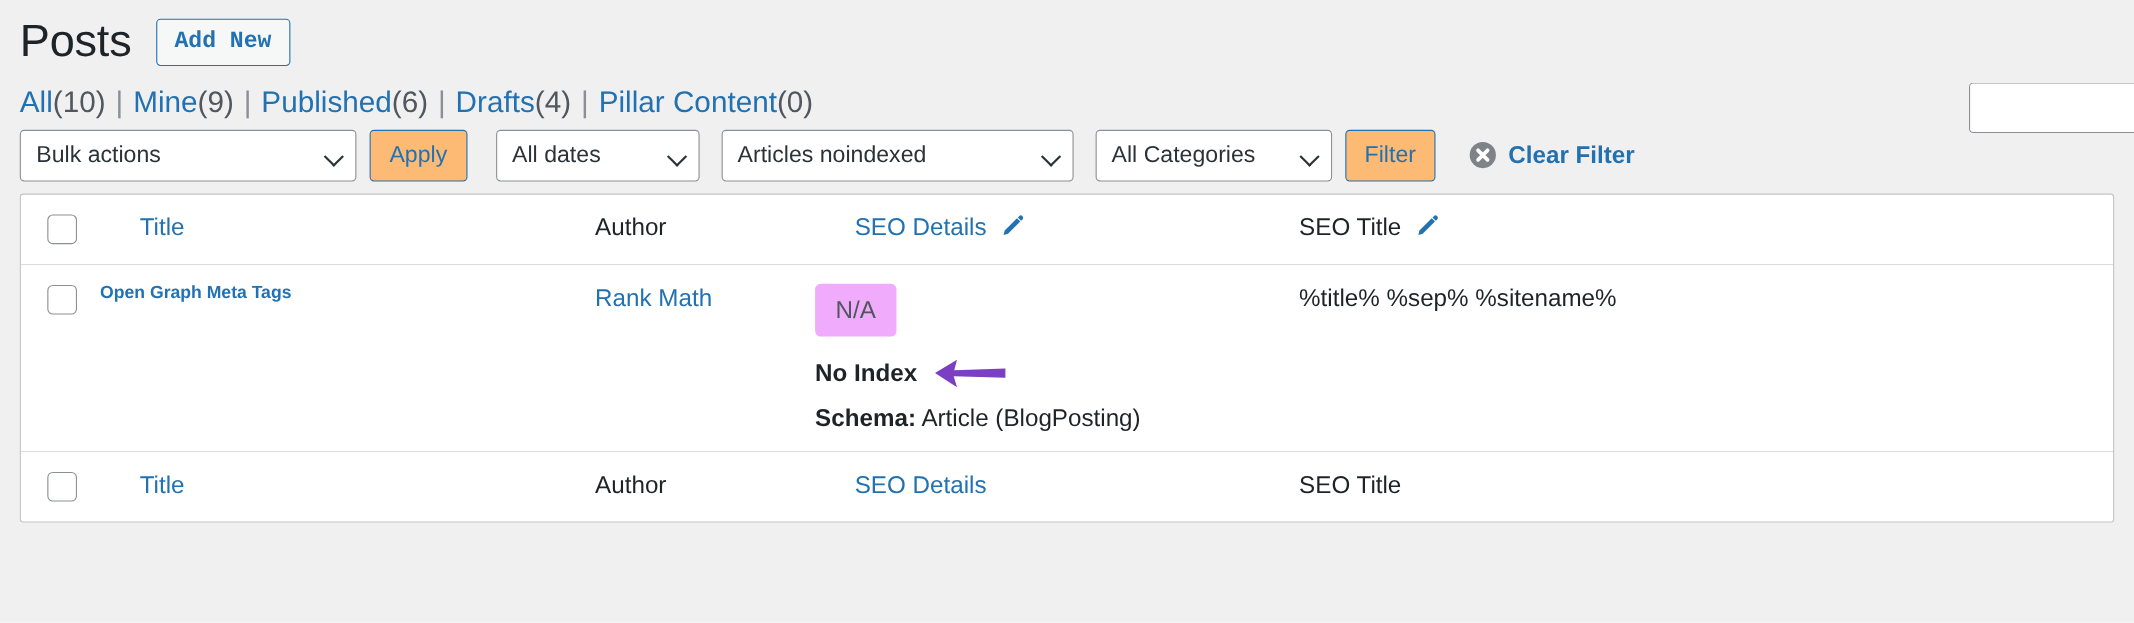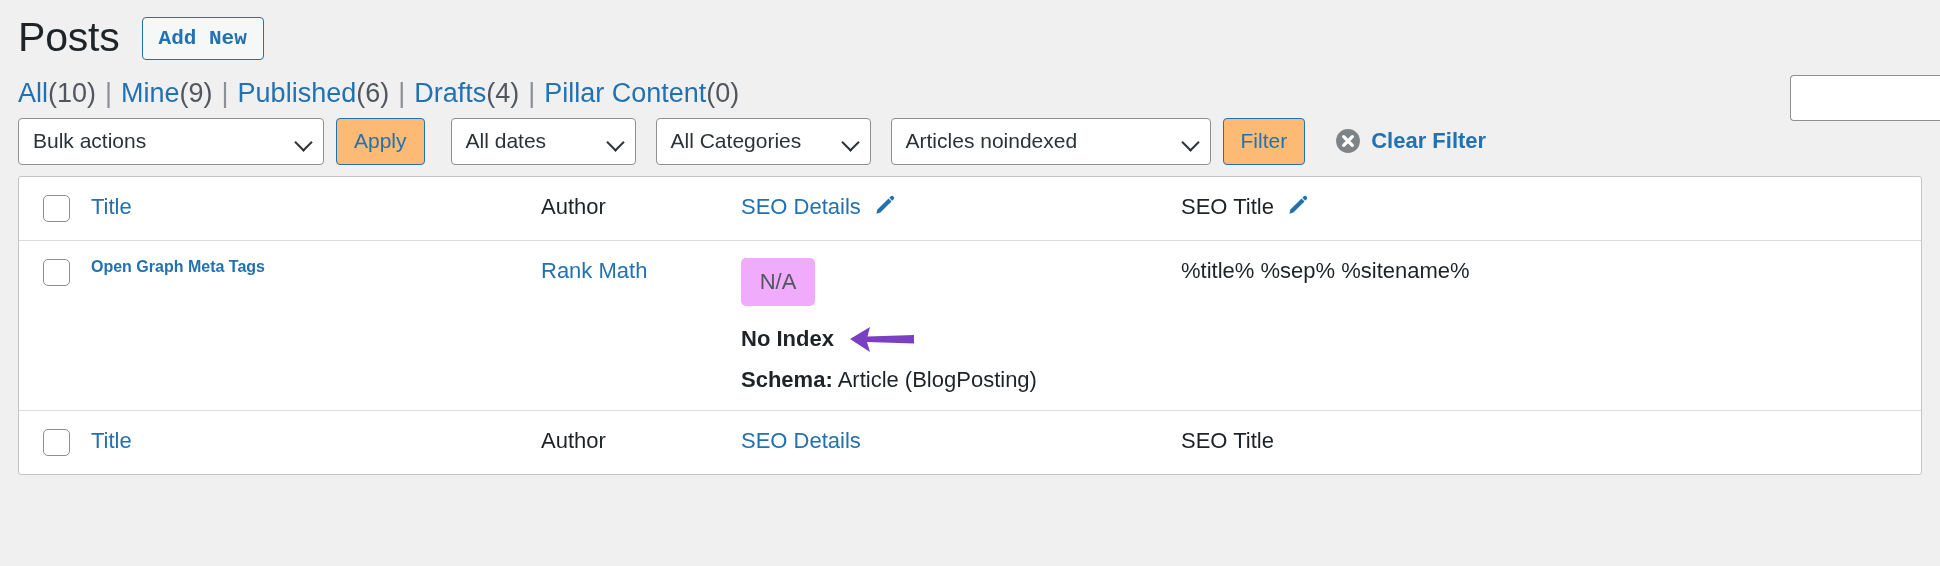--- a/index.html
+++ b/index.html
@@ -185,20 +185,21 @@
     background: #fff;
     display: block;
     cursor: pointer;
   }
 
   .hdr-link {
     color: #2271b1;
     font-size: 22px;
     text-decoration: none;
     cursor: pointer;
+    margin-left: 36px;
   }
   .hdr-plain {
     color: #1d2327;
     font-size: 22px;
   }
   .pencil-icon {
     width: 23px;
     height: 23px;
     margin-left: 8px;
     vertical-align: -3px;
@@ -292,27 +293,27 @@
     <span class="chev"></span>
   </div>
 
   <div class="btn-secondary gap-s">Apply</div>
 
   <div class="select-ctl sel-dates gap-l">
     <span>All dates</span>
     <span class="chev"></span>
   </div>
 
+  <div class="select-ctl sel-noidx gap-m">
+    <span>Articles noindexed</span>
+    <span class="chev"></span>
+  </div>
+
   <div class="select-ctl sel-cats gap-m">
     <span>All Categories</span>
-    <span class="chev"></span>
-  </div>
-
-  <div class="select-ctl sel-noidx gap-m">
-    <span>Articles noindexed</span>
     <span class="chev"></span>
   </div>
 
   <div class="btn-secondary gap-s">Filter</div>
 
   <a class="clear-filter">
     <svg class="clear-icon" viewBox="0 0 24 24">
       <circle cx="12" cy="12" r="11" fill="#7e8387"></circle>
       <path d="M8 8 L16 16 M16 8 L8 16" stroke="#ffffff" stroke-width="3.1" stroke-linecap="round"></path>
     </svg>

